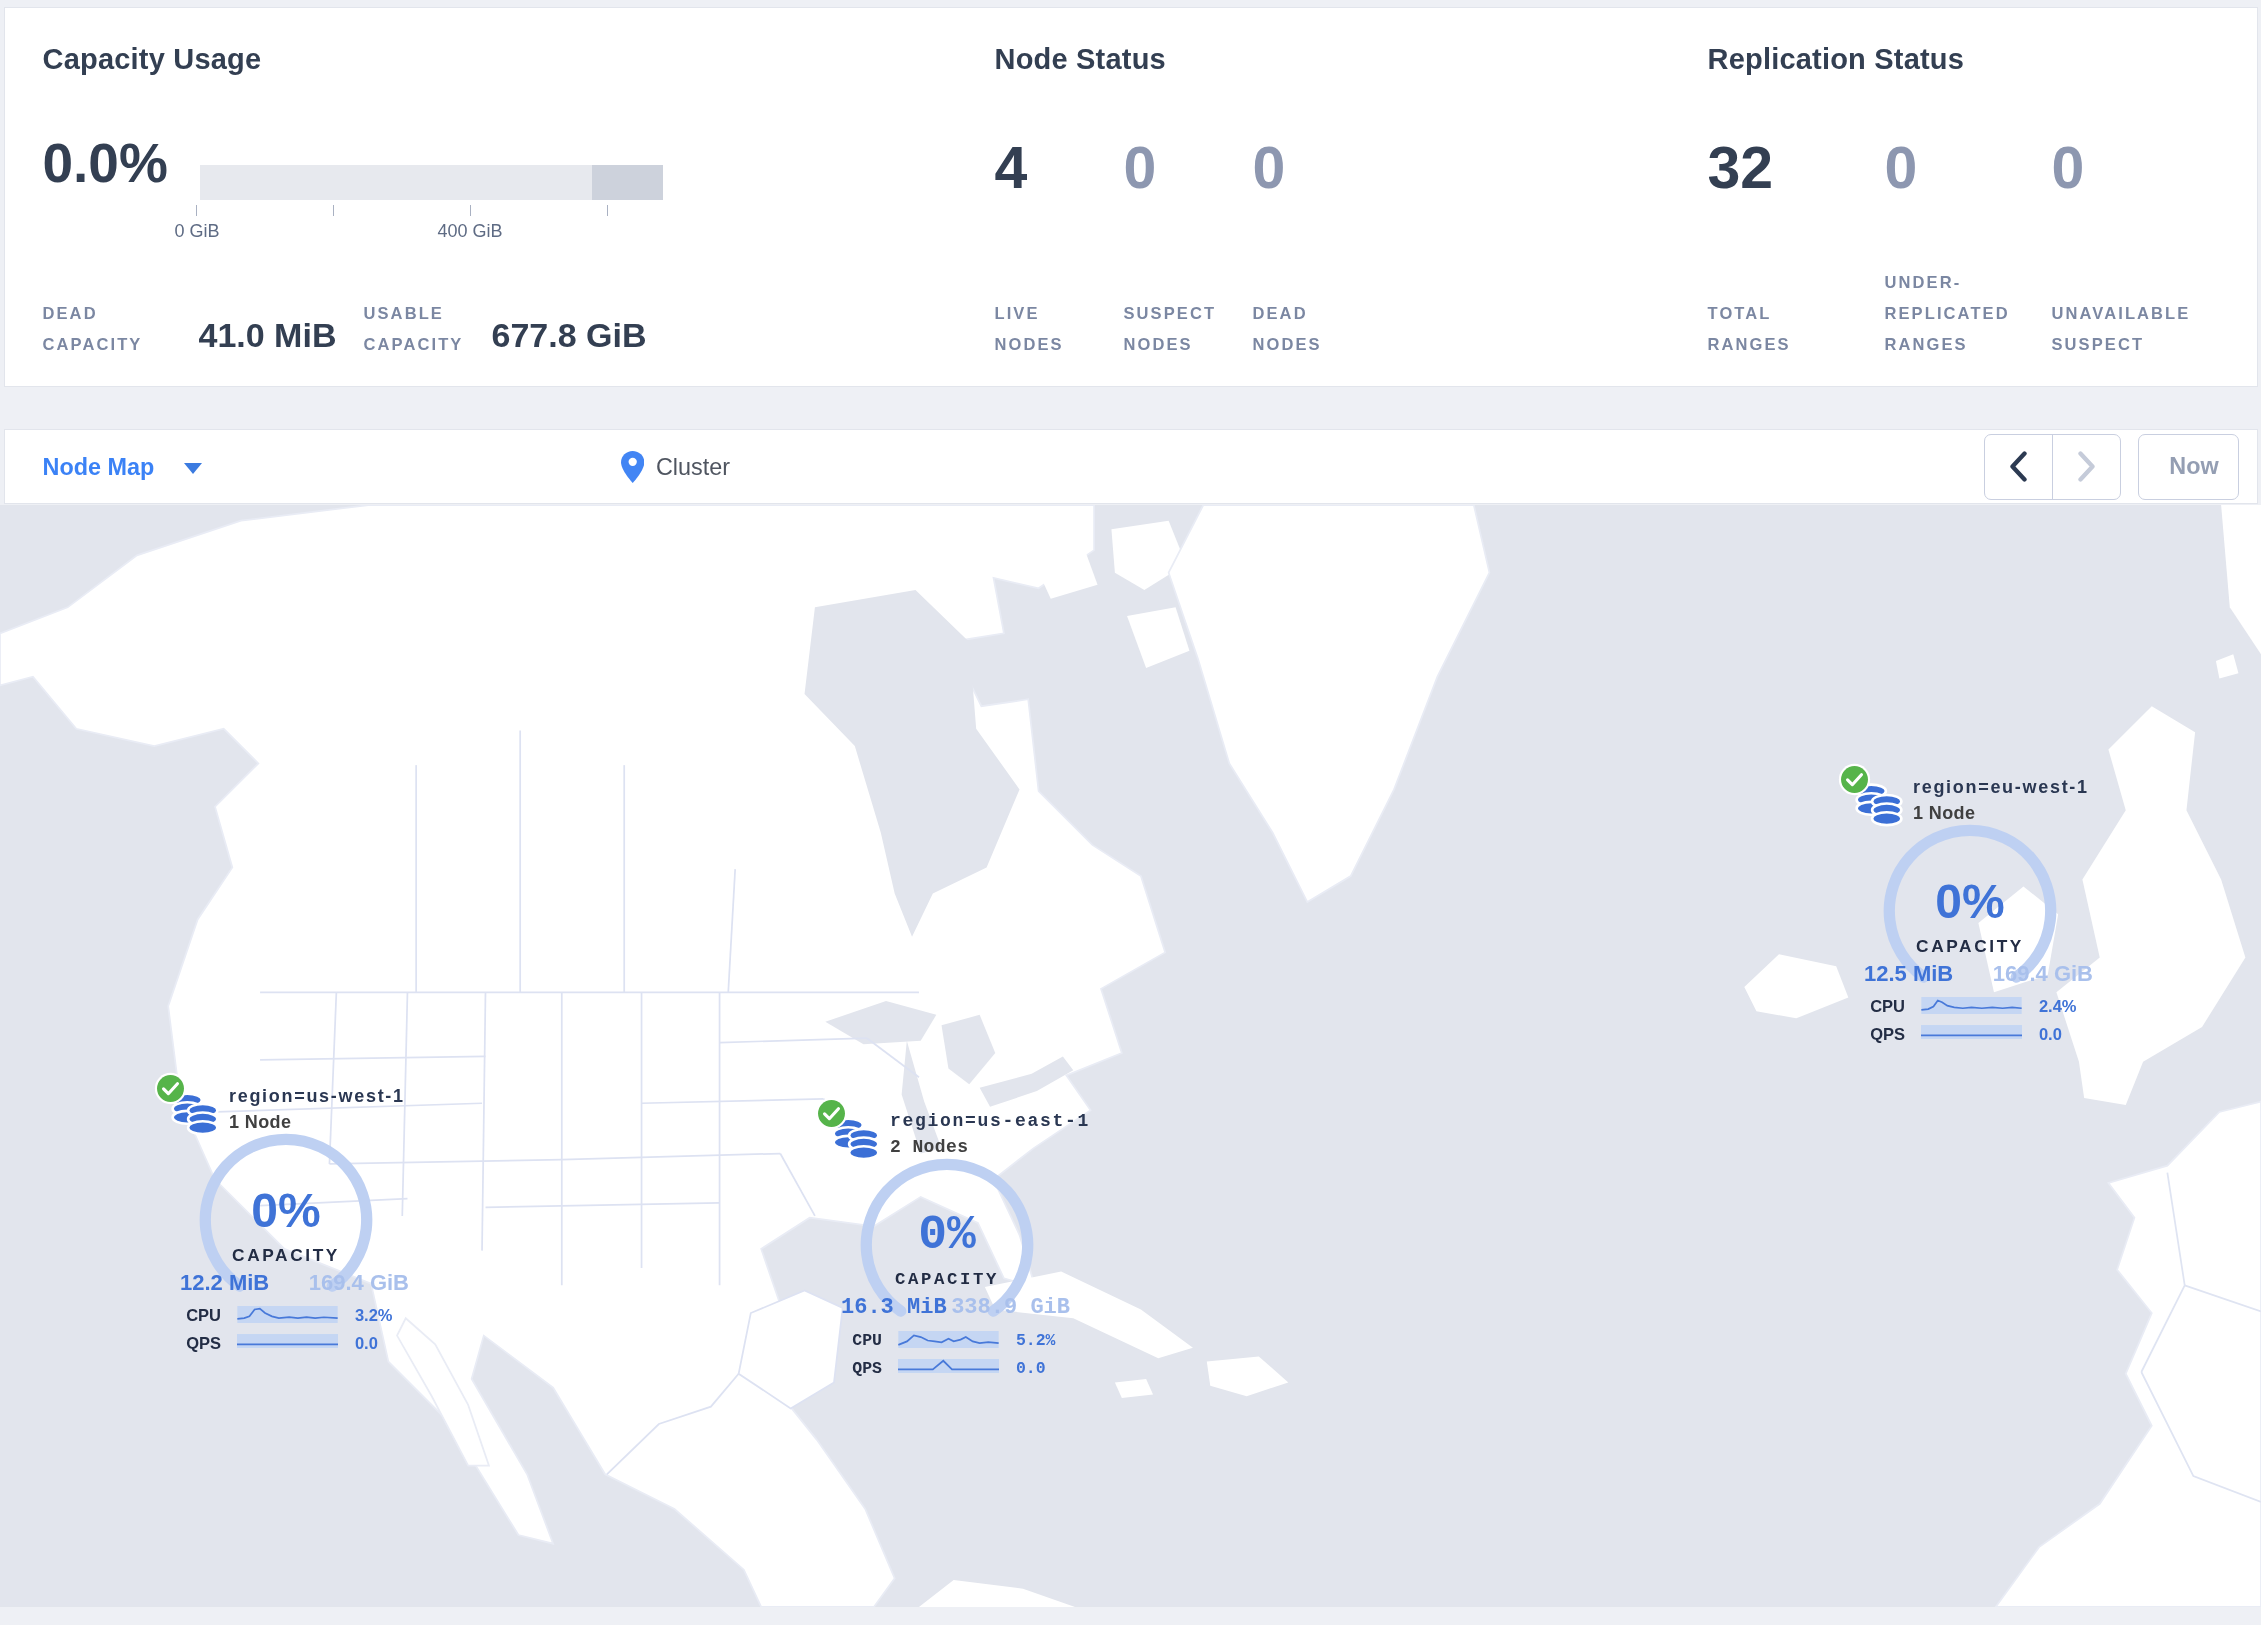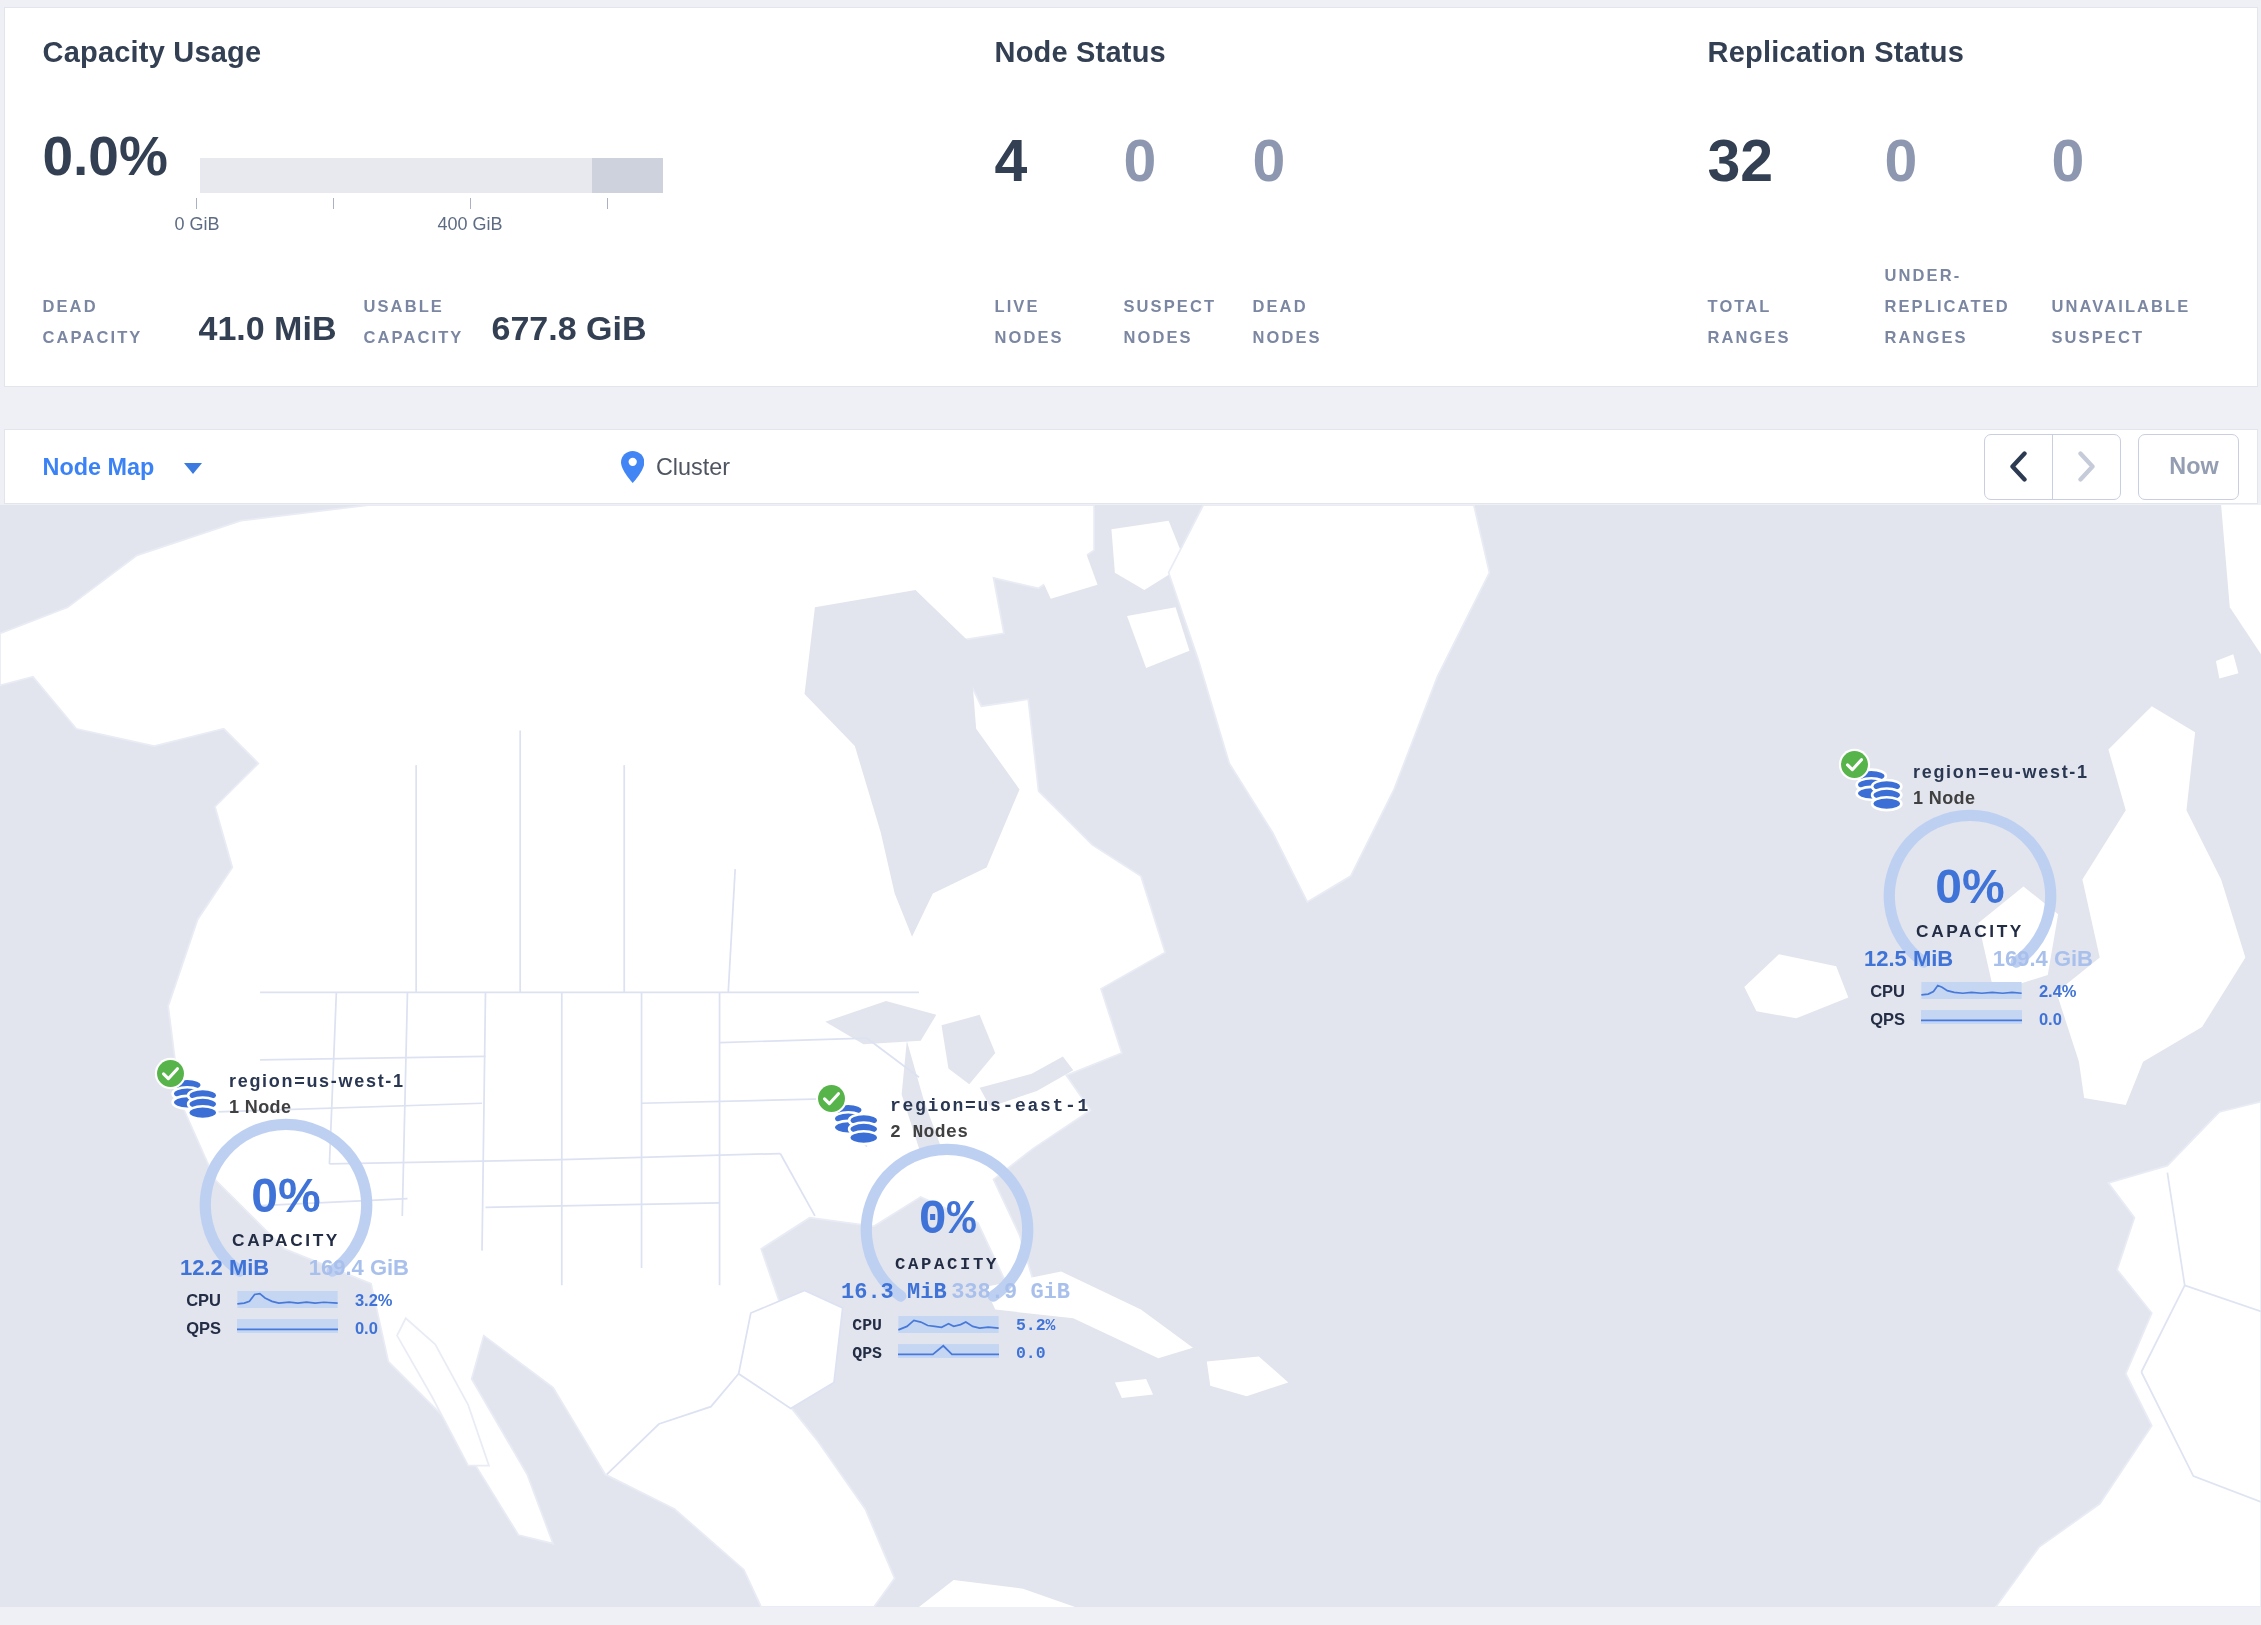--- a/index.html
+++ b/index.html
@@ -1,20 +1,20 @@
 <!DOCTYPE html>
 <html style="font-size:14px"><head>
 <meta charset="utf-8">
 <style>
   * { margin:0; padding:0; box-sizing:border-box; }
   html,body { width:2261px; height:1626px; background:#eef0f5; font-family:"Liberation Sans", sans-serif; overflow:hidden; position:relative; }
 
   
   .stats-card { position:absolute; left:3.5px; right:3.5px; top:7px; height:380px; background:#ffffff; border:0.9px solid #e2e5ec; }
-  .col { position:absolute; top:5px; height:380px; }
+  .col { position:absolute; top:12px; height:380px; }
   .col-capacity { left:38px; width:676px; }
   .col-nodes { left:990px; width:659px; }
   .col-repl { left:1703px; width:555px; }
   .sec-title { position:absolute; top:22.5px; left:0; font-size:29px; font-weight:700; color:#333f52; letter-spacing:0.2px; }
 
   .big-pct { position:absolute; left:0; top:111px; font-size:55px; font-weight:700; color:#333f52; }
   .cap-bar { position:absolute; left:157px; top:145px; width:463px; height:35px; background:#e7e9ee; }
   .cap-bar-dark { position:absolute; right:0; top:0; width:71px; height:35px; background:#cdd2dc; }
   .tick { position:absolute; top:185px; width:1.7px; height:11.3px; background:#a9b1c2; }
   .tick-label { position:absolute; top:201px; width:139px; text-align:center; font-size:18px; color:#5e6b84; }
@@ -39,21 +39,21 @@
   .nav-group { position:absolute; left:1979px; top:3.5px; width:137px; height:66px; border:1.7px solid #c9cfe0; border-radius:7px; display:flex; background:#fff; }
   .nav-btn { flex:1; display:flex; align-items:center; justify-content:center; cursor:pointer; }
   .nav-btn:first-child { border-right:1.7px solid #c9cfe0; }
   .now-btn { position:absolute; left:2133px; top:3.5px; width:101px; height:66px; border:1.7px solid #c9cfe0; border-radius:7px; display:flex; align-items:center; justify-content:center; font-size:23.4px; font-weight:700; color:#949eb3; background:#fff; cursor:pointer;padding-left:12px; }
 
   
   .map { position:absolute; left:0; right:0; top:505px; height:1102px; background:#e2e5ed; overflow:hidden; }
   .map svg.world { position:absolute; left:0; top:0; }
 
   
-  .marker { position:absolute; width:260px; height:286px; cursor:pointer; }
+  .marker { position:absolute; width:260px; height:286px; cursor:pointer;margin-top:15px; }
   .check-badge { position:absolute; left:-1.7px; top:-7px; }
   .db-icon { position:absolute; left:12px; top:8.7px; }
   .m-labels { position:absolute; left:73px; top:3.5px; line-height:26px; white-space:nowrap; }
   .m-region { font-size:18px; font-weight:700; letter-spacing:1.7px; color:#2a3752; }
   .m-nodes { font-size:18px; font-weight:700; letter-spacing:0.4px; color:#404040; }
   .gauge { position:absolute; left:38px; top:49px; }
   .m-pct { position:absolute; left:0; top:104px; width:100%; text-align:center; font-size:48px; font-weight:700; color:#3f73d7; }
   .m-cap { position:absolute; left:0; top:166px; width:100%; text-align:center; font-size:17.3px; font-weight:700; letter-spacing:2.6px; color:#222c44; }
   .m-vals { position:absolute; left:24px; right:7px; top:191px; display:flex; justify-content:space-between; font-size:22px; font-weight:600; }
   .m-used { color:#3f73d7; }

